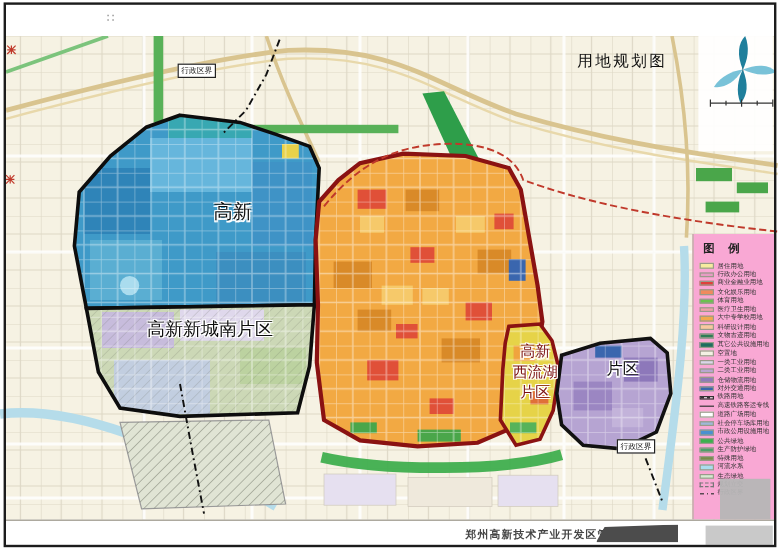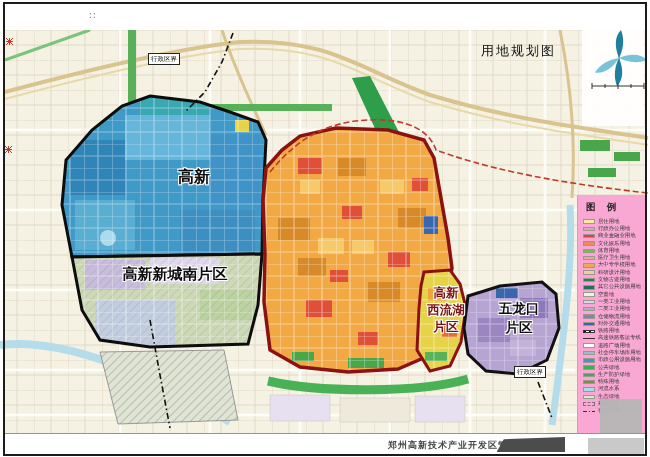--- a/index.html
+++ b/index.html
@@ -7,21 +7,21 @@
         font-family:"DejaVu Sans","Liberation Sans",sans-serif;}
   .frame{position:absolute;left:3px;top:2px;width:640px;height:450px;border:2px solid #1c1c1c;pointer-events:none;z-index:40;}
   
   .header{position:absolute;left:5px;top:4px;width:640px;height:26px;background:#fff;z-index:20;}
   .hmark{position:absolute;left:84px;top:6px;font-size:10px;color:#888;}
   .htitle{position:absolute;left:97px;top:3px;font-size:16px;font-weight:bold;color:#111;letter-spacing:1px;white-space:nowrap;}
   .hsuffix{font-size:10px;font-weight:bold;letter-spacing:0;}
   .subtitle{position:absolute;left:481px;top:42px;font-size:13px;font-weight:normal;color:#111;letter-spacing:2px;z-index:21;}
   
   .mapsvg{position:absolute;left:0;top:0;z-index:1;}
-  .maplabel{position:absolute;z-index:10;text-align:center;font-weight:bold;color:#0d0d0d;
+  .maplabel{position:absolute;z-index:10;text-align:center;font-weight:normal;color:#0d0d0d;
      text-shadow:-1px -1px 0 #fff,1px -1px 0 #fff,-1px 1px 0 #fff,1px 1px 0 #fff,0 1px 0 #fff,0 -1px 0 #fff;}
   .lbl-shuanghu{left:116px;top:165px;width:156px;font-size:16px;line-height:1.45;}
   .lbl-xincheng{left:93px;top:265px;width:164px;font-size:15px;}
   .lbl-laocheng{left:278px;top:224px;width:186px;font-size:20px;letter-spacing:2px;}
   .lbl-xiliuhu{left:417px;top:285px;width:58px;font-size:12.5px;line-height:1.35;color:#7a1010;}
   .lbl-wulongkou{left:486px;top:299px;width:66px;font-size:13.5px;line-height:1.4;}
   .boundary-tag{position:absolute;z-index:11;background:#fff;border:1px solid #222;font-size:6.5px;
      padding:0.5px 2px;color:#111;white-space:nowrap;}
   
   .legend{position:absolute;left:577px;top:195px;width:68px;height:238px;background:#f9a8d4;
@@ -240,21 +240,20 @@
   </div>
   <div class="maplabel lbl-xincheng">
     <div>高新新城南片区</div>
   </div>
   <div class="maplabel lbl-xiliuhu">
     <div>高新</div>
     <div>西流湖</div>
     <div>片区</div>
   </div>
   <div class="maplabel lbl-wulongkou">
-    <div>五龙口</div>
     <div>片区</div>
   </div>
 
   <div class="boundary-tag" style="left:148px;top:53px;">行政区界</div>
   <div class="boundary-tag" style="left:514px;top:366px;">行政区界</div>
 
   <div class="legend">
     <div class="legend-title">图 例</div>
     <div>
         <div class="lrow">

